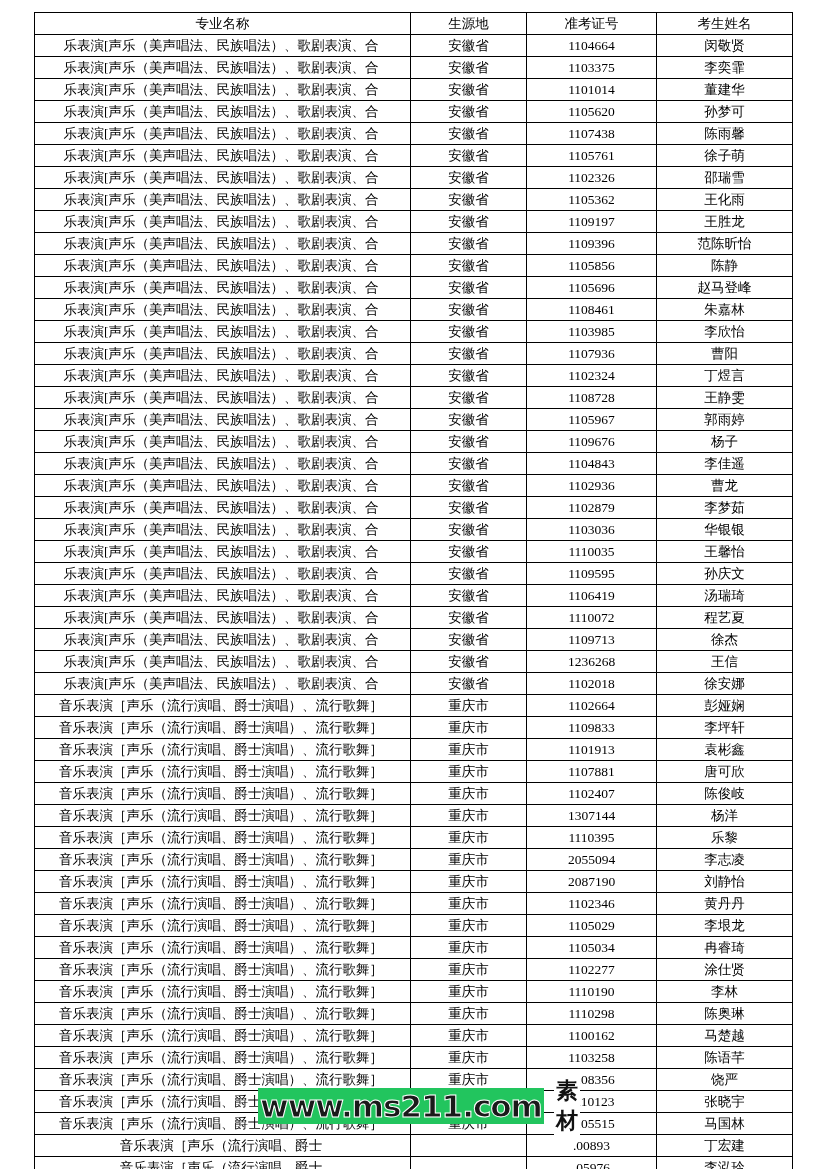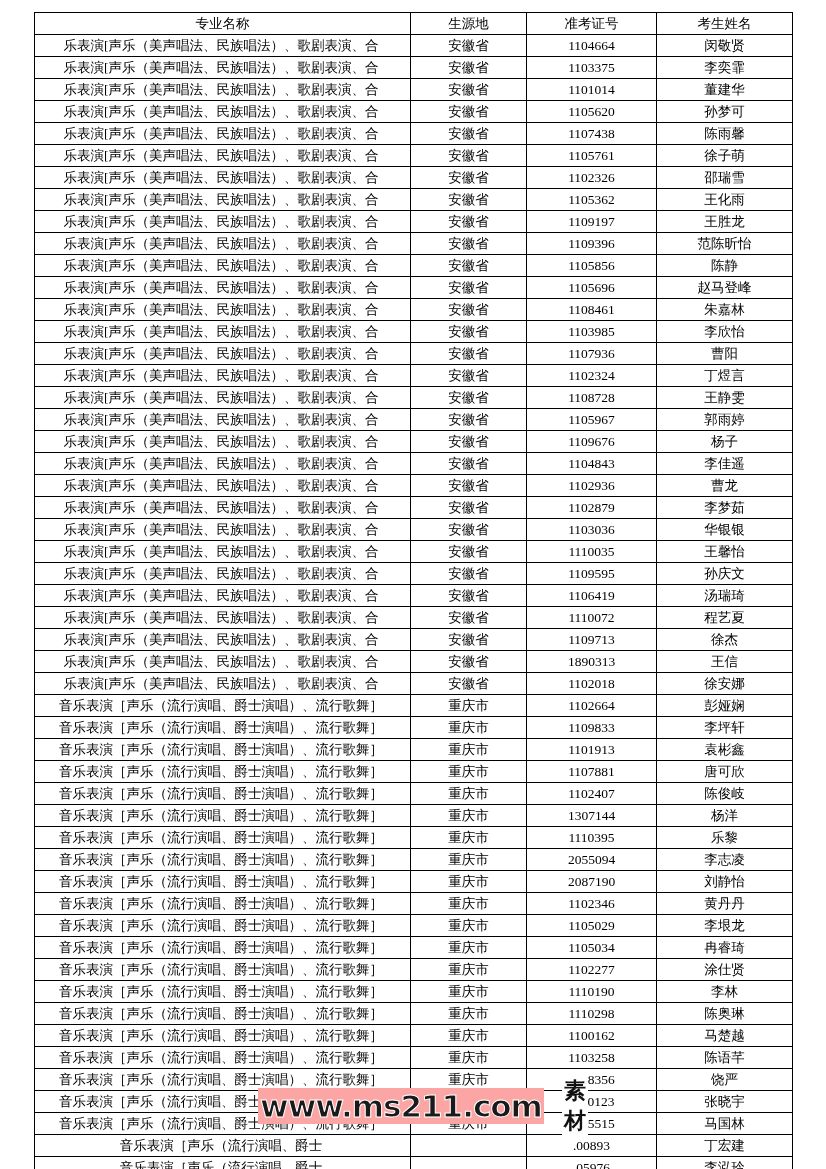--- a/index.html
+++ b/index.html
@@ -73,31 +73,31 @@
     pointer-events: none;
   }
   #wm-text {
     font-family: "DejaVu Sans", sans-serif;
     font-weight: bold;
     font-size: 31px;
     color: #1a1a1a;
     -webkit-text-stroke: 1px #ffffff;
     letter-spacing: -1px;
     white-space: nowrap;
-    background: #fca5a5;
+    background: #22c55e;
     padding: 0 2px;
   }
   #wm-suffix {
     font-family: "Liberation Sans", sans-serif;
     font-weight: bold;
     font-size: 22px;
     color: #111111;
     background: #ffffff;
     padding: 0 2px;
-    margin-left: 18px;
+    margin-left: 10px;
   }
 </style>
 </head>
 <body>
 
 <div id="sheet">
   <table class="grid">
     <colgroup>
       <col class="c-major">
       <col class="c-origin">
@@ -335,21 +335,21 @@
           </td>
           <td class="center">安徽省</td>
           <td class="center">1109713</td>
           <td class="center">徐杰</td>
         </tr>
         <tr>
           <td class="major">
             <span class="clip">乐表演[声乐（美声唱法、民族唱法）、歌剧表演、合</span>
           </td>
           <td class="center">安徽省</td>
-          <td class="center">1890313</td>
+          <td class="center">1236268</td>
           <td class="center">王信</td>
         </tr>
         <tr>
           <td class="major">
             <span class="clip">乐表演[声乐（美声唱法、民族唱法）、歌剧表演、合</span>
           </td>
           <td class="center">安徽省</td>
           <td class="center">1102018</td>
           <td class="center">徐安娜</td>
         </tr>

